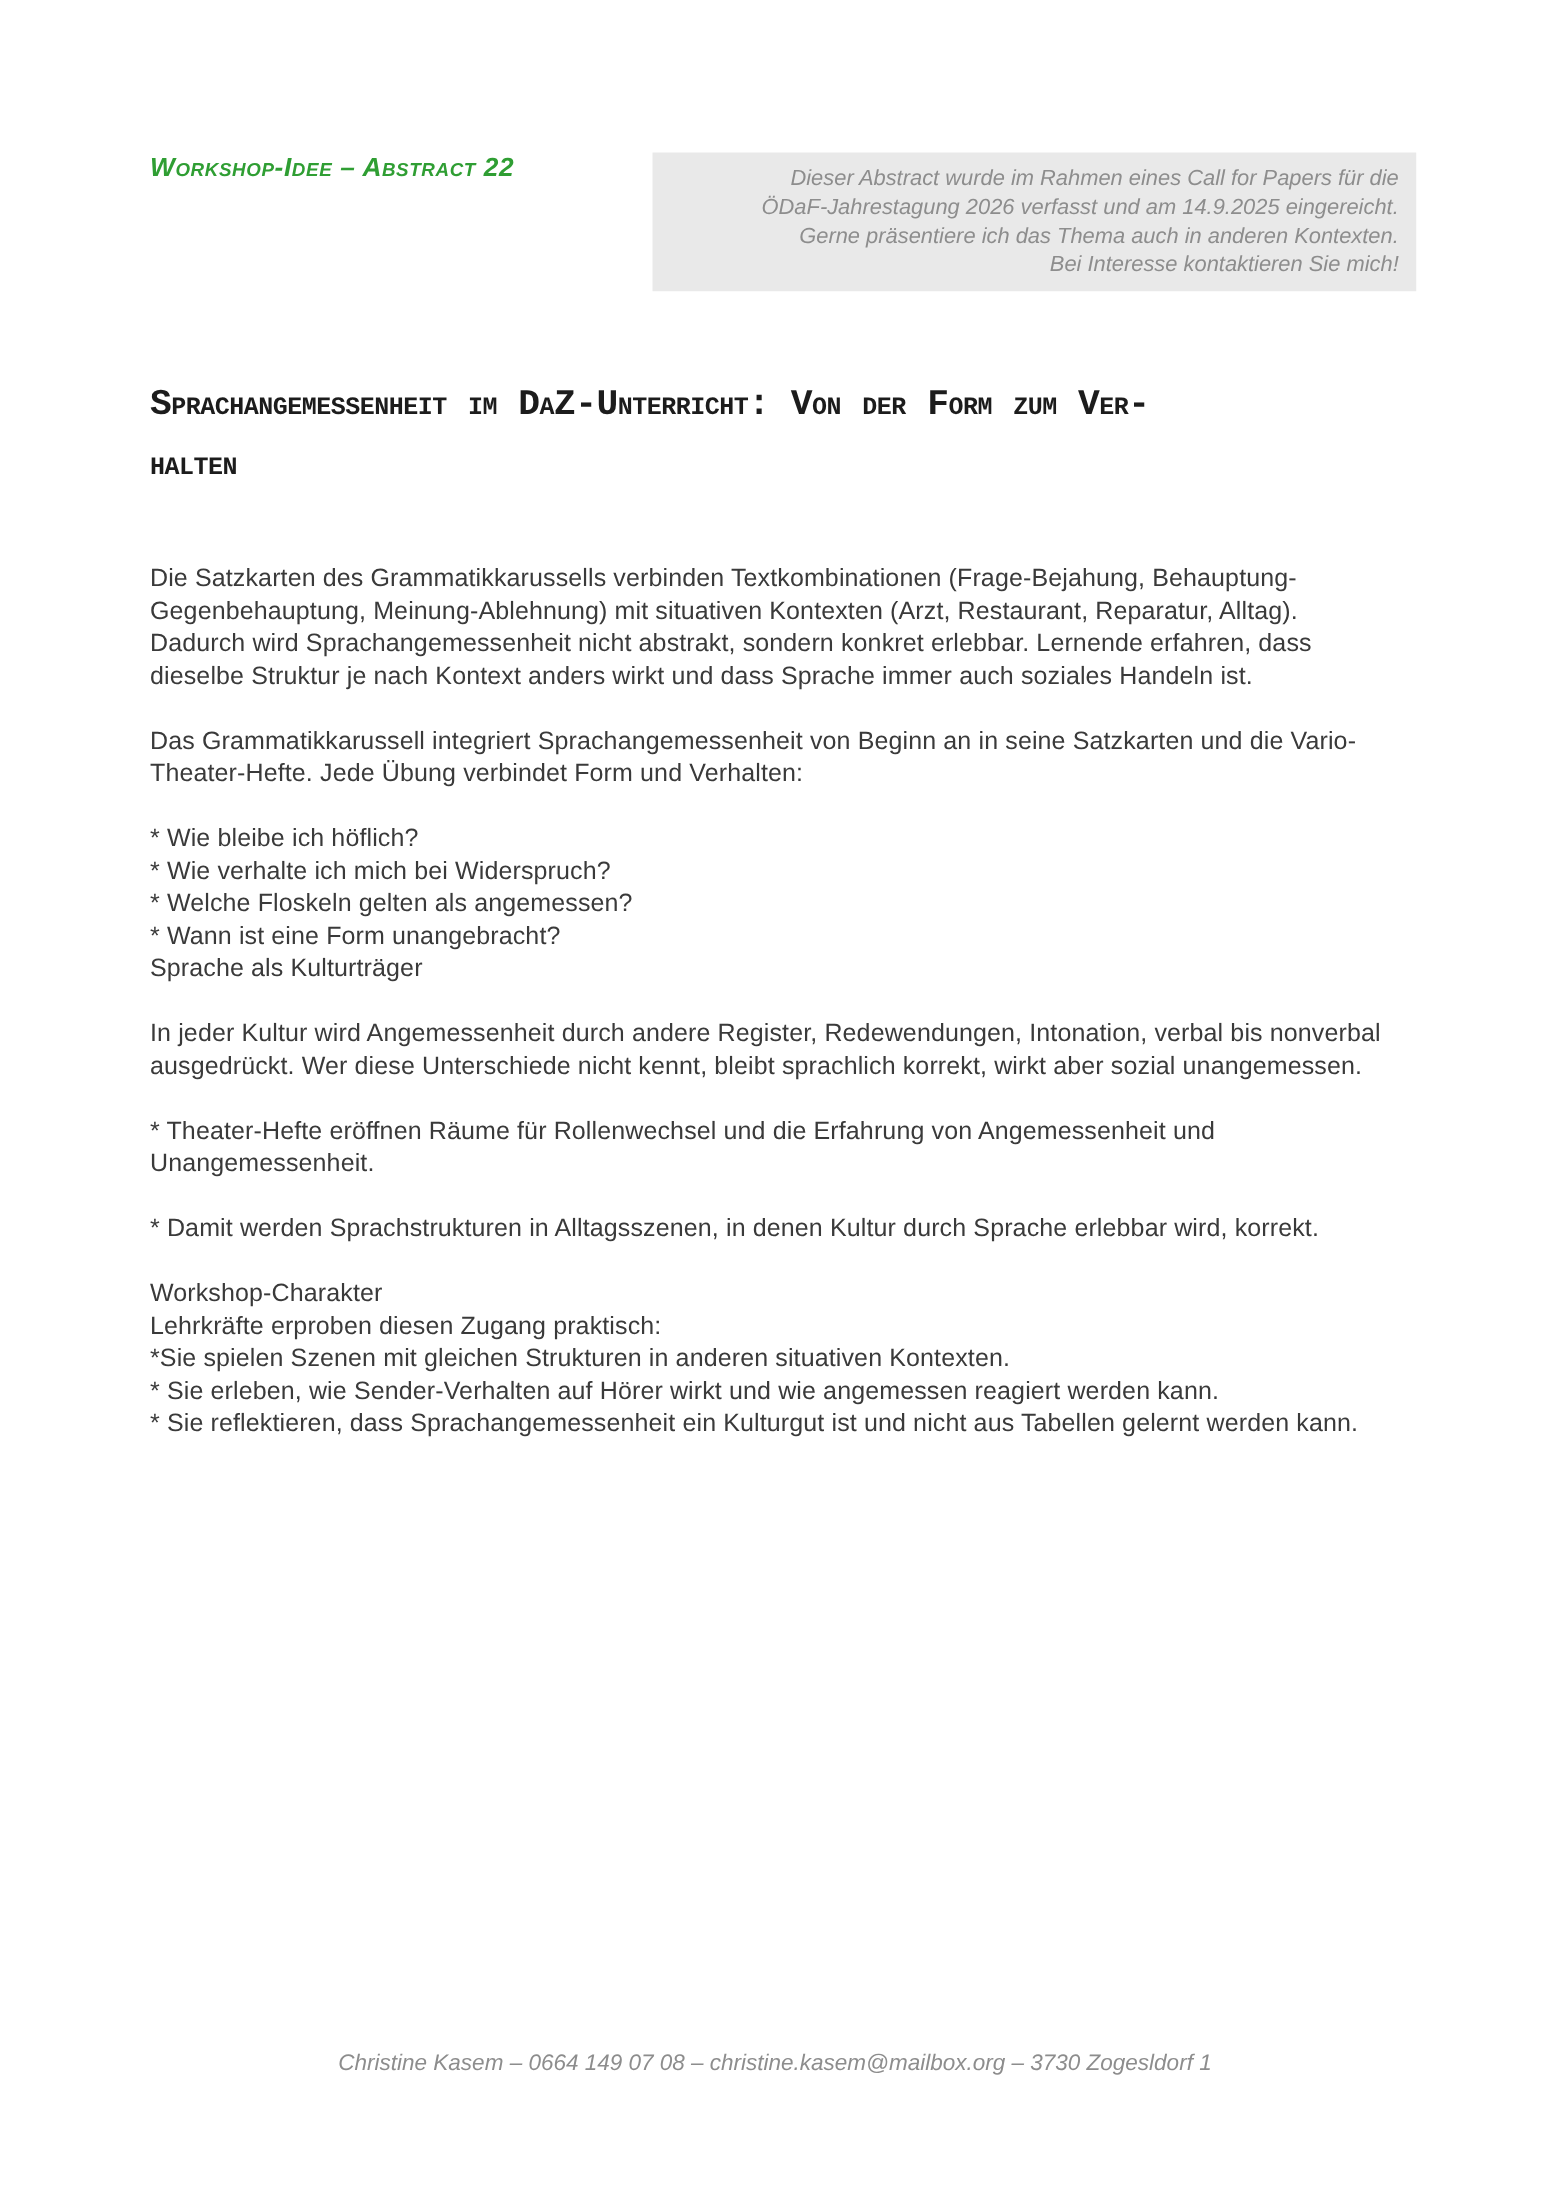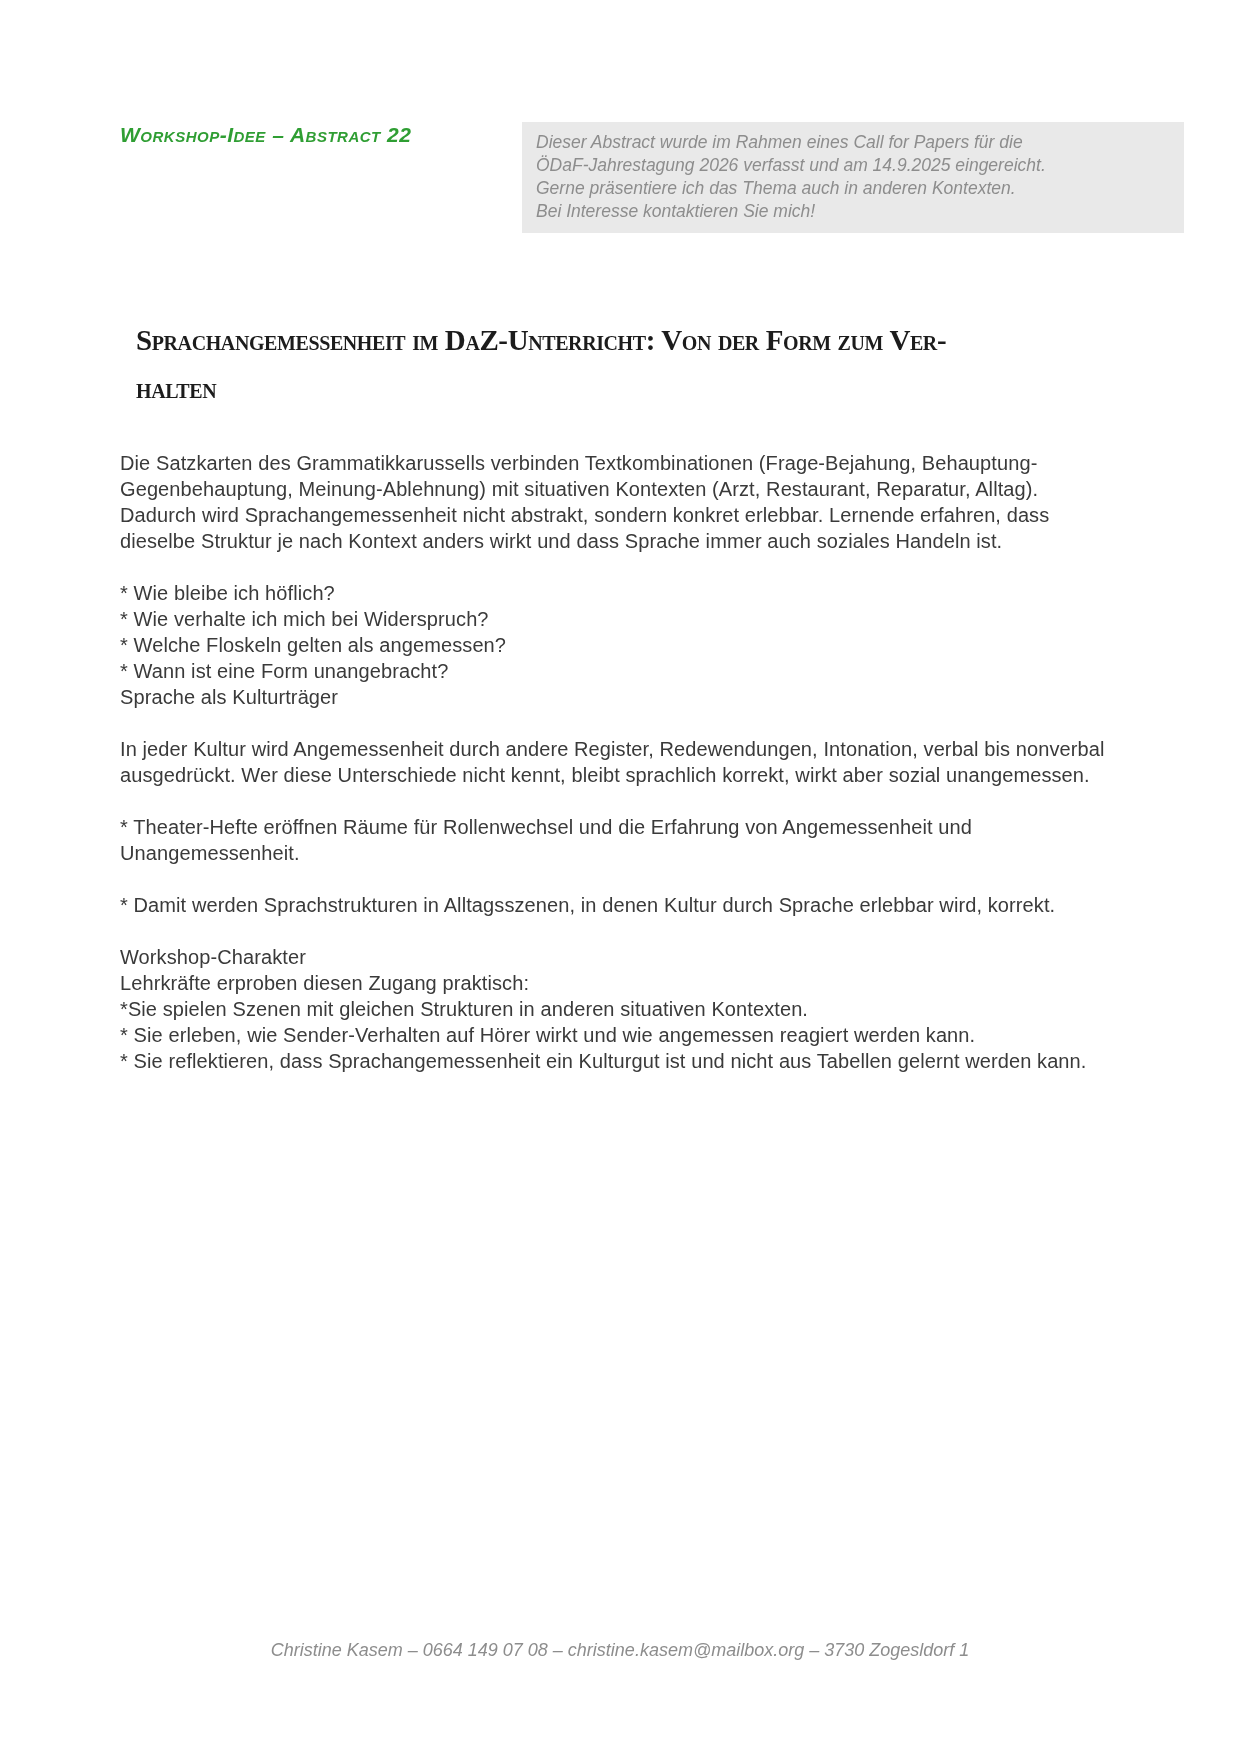--- a/index.html
+++ b/index.html
@@ -25,28 +25,28 @@
     font-size: 21px;
     letter-spacing: 0.5px;
     color: #2f9e33;
     white-space: nowrap;
     text-align: right;
   }
   .info-box {
     position: absolute;
     left: 522px;
     top: 122px;
-    width: 662px;
+    width: 611px;
     box-sizing: border-box;
     background: #e9e9e9;
     color: #8d8d8d;
     font-style: italic;
     font-size: 17.5px;
     line-height: 23px;
-    text-align: left;
+    text-align: right;
     padding: 9px 14px 10px 14px;
     white-space: pre-line;
   }
   .doc-title {
     position: absolute;
     left: 120px;
     top: 300px;
     width: 1060px;
     font-variant: small-caps;
     font-weight: 600;
@@ -86,25 +86,26 @@
 
 <div class="page">
 
   <div class="workshop-label">Workshop-Idee – Abstract 22</div>
 
   <div class="info-box">Dieser Abstract wurde im Rahmen eines Call for Papers für die
 ÖDaF-Jahrestagung 2026 verfasst und am 14.9.2025 eingereicht.
 Gerne präsentiere ich das Thema auch in anderen Kontexten.
 Bei Interesse kontaktieren Sie mich!</div>
 
-  <h1 class="doc-title" style="margin:16px; font-family:Liberation Serif, serif;">Sprachangemessenheit im DaZ-Unterricht: Von der Form zum Ver-
+  <h1 class="doc-title" style="margin:0; font-family:Liberation Mono, monospace;">Sprachangemessenheit im DaZ-Unterricht: Von der Form zum Ver-
 halten</h1>
 
   <div class="body-text">
     <div class="para">Die Satzkarten des Grammatikkarussells verbinden Textkombinationen (Frage-Bejahung, Behauptung-Gegenbehauptung, Meinung-Ablehnung) mit situativen Kontexten (Arzt, Restaurant, Reparatur, Alltag). Dadurch wird Sprachangemessenheit nicht abstrakt, sondern konkret erlebbar. Lernende erfahren, dass dieselbe Struktur je nach Kontext anders wirkt und dass Sprache immer auch soziales Handeln ist.</div>
+    <div class="para">Das Grammatikkarussell integriert Sprachangemessenheit von Beginn an in seine Satzkarten und die Vario-Theater-Hefte. Jede Übung verbindet Form und Verhalten:</div>
     <div class="para">* Wie bleibe ich höflich?
 * Wie verhalte ich mich bei Widerspruch?
 * Welche Floskeln gelten als angemessen?
 * Wann ist eine Form unangebracht?
 Sprache als Kulturträger</div>
     <div class="para">In jeder Kultur wird Angemessenheit durch andere Register, Redewendungen, Intonation, verbal bis nonverbal ausgedrückt. Wer diese Unterschiede nicht kennt, bleibt sprachlich korrekt, wirkt aber sozial unangemessen.</div>
     <div class="para">* Theater-Hefte eröffnen Räume für Rollenwechsel und die Erfahrung von Angemessenheit und Unangemessenheit.</div>
     <div class="para">* Damit werden Sprachstrukturen in Alltagsszenen, in denen Kultur durch Sprache erlebbar wird, korrekt.</div>
     <div class="para">Workshop-Charakter
 Lehrkräfte erproben diesen Zugang praktisch:

